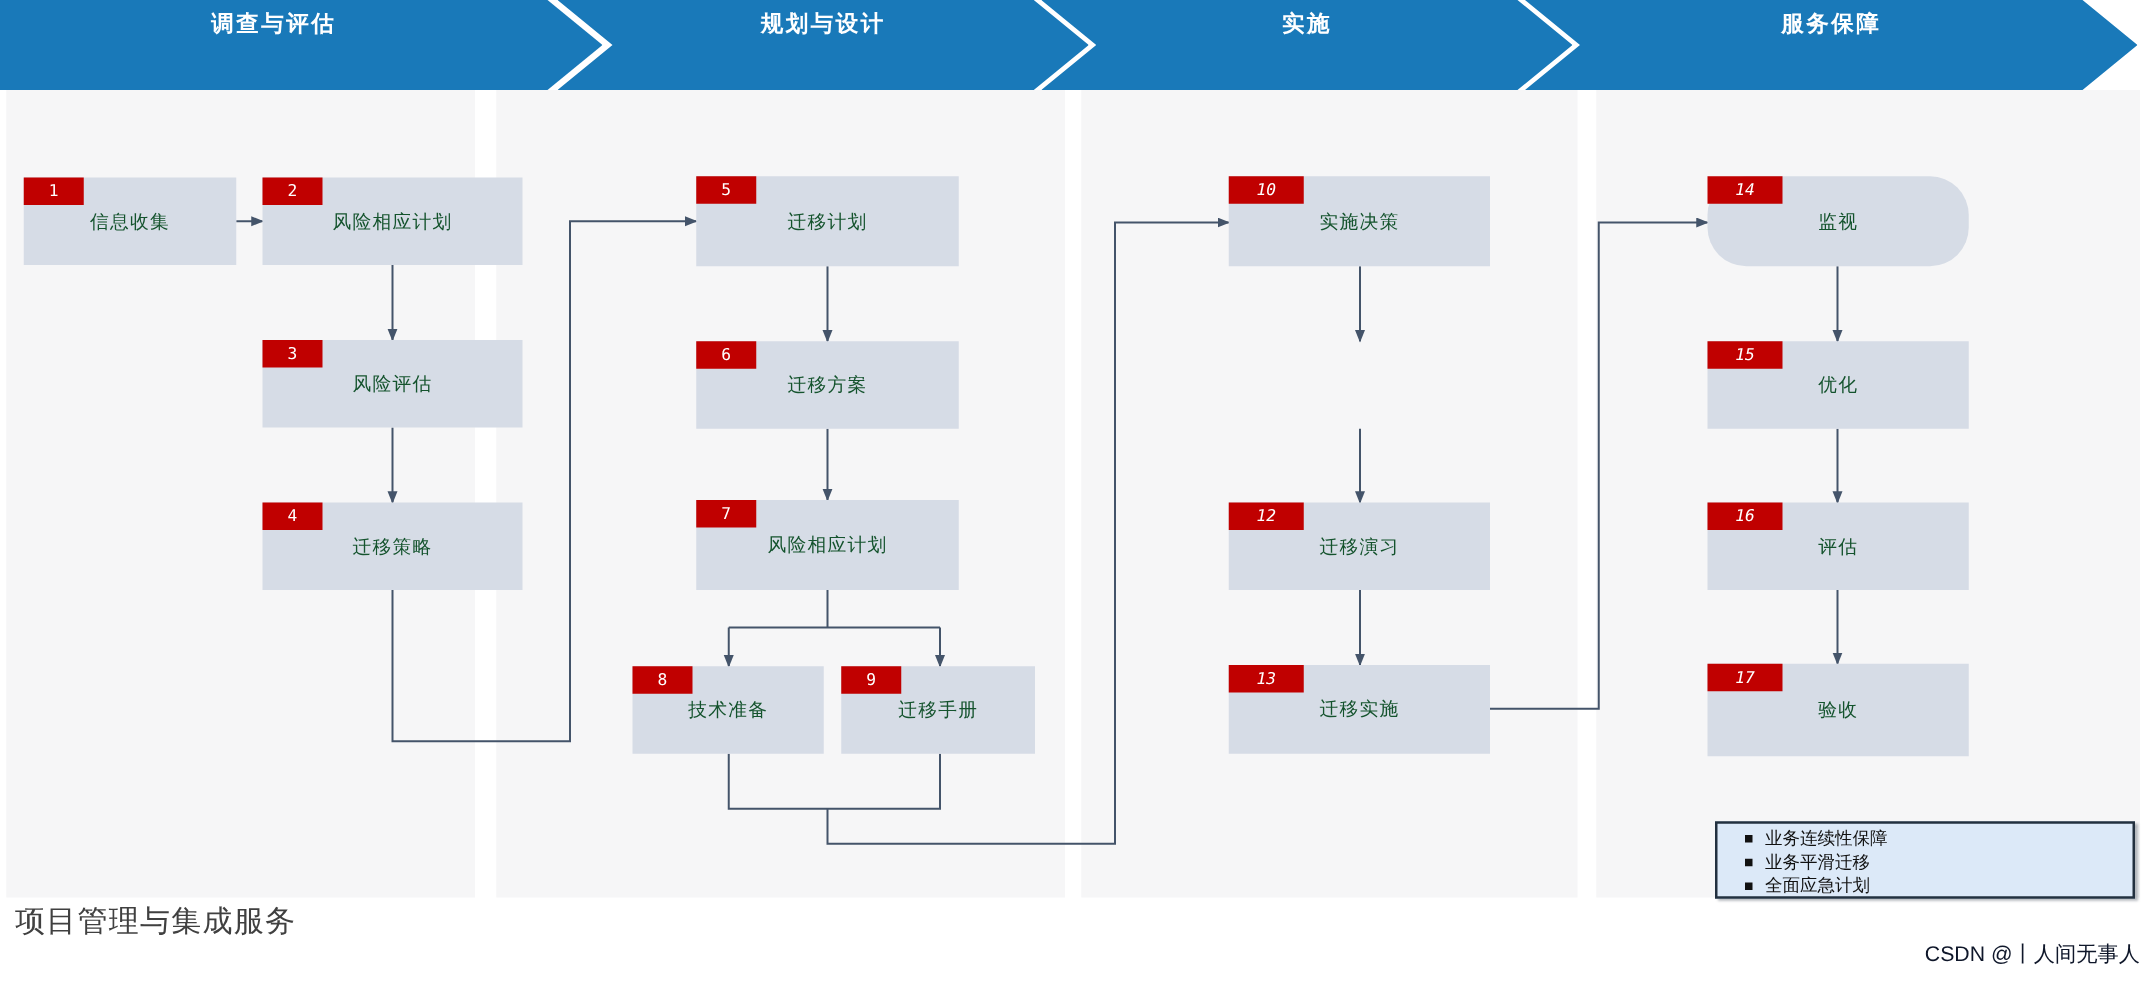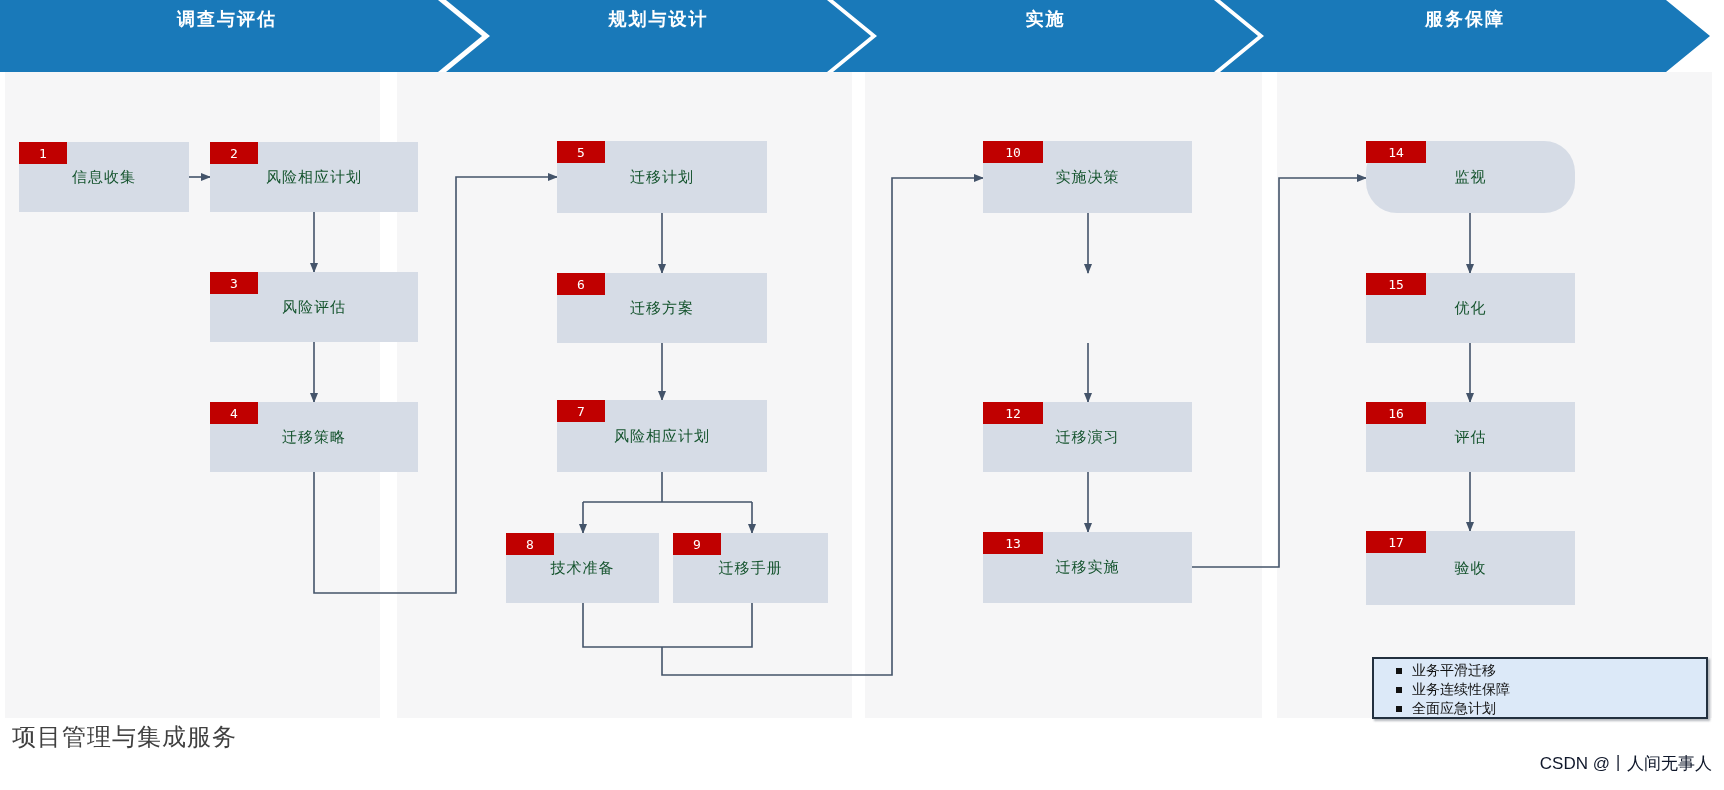--- a/index.html
+++ b/index.html
@@ -6,39 +6,39 @@
   body{font-family:"Liberation Sans","DejaVu Sans",sans-serif;}
   #canvas{position:relative;width:1724px;height:790px;background:#ffffff;overflow:hidden;}
 
   
   .col-bg{position:absolute;top:72px;height:646px;background:#f6f6f7;}
 
   
   .phase{position:absolute;top:0;height:72px;background:#1979b9;}
   .phase-label{position:absolute;top:7px;left:0;right:0;text-align:center;
                color:#ffffff;font-size:18px;font-weight:bold;letter-spacing:2px;}
-  .p1{left:0;width:482px;clip-path:polygon(0 0,438px 0,482px 36px,438px 72px,0 72px);padding-left:16px;}
+  .p1{left:0;width:482px;clip-path:polygon(0 0,438px 0,482px 36px,438px 72px,0 72px);}
   .p1 .phase-label{padding-right:44px;}
   .pn .phase-label{padding-left:44px;padding-right:44px;}
   .p2{left:446px;width:425px;clip-path:polygon(0 0,381px 0,425px 36px,381px 72px,0 72px,44px 36px);}
   .p3{left:833px;width:425px;clip-path:polygon(0 0,381px 0,425px 36px,381px 72px,0 72px,44px 36px);}
   .p4{left:1220px;width:490px;clip-path:polygon(0 0,446px 0,490px 36px,446px 72px,0 72px,44px 36px);}
 
   
   #connectors{position:absolute;left:0;top:0;}
   .conn{stroke:#44546a;stroke-width:1.6;fill:none;}
 
   
   .step{position:absolute;background:#d6dce6;display:flex;align-items:center;justify-content:center;}
   .step-label{font-size:15px;color:#14532d;letter-spacing:1px;}
   .badge{position:absolute;top:0;left:0;height:22px;background:#c00000;color:#ffffff;
          display:flex;align-items:center;justify-content:center;
          font-family:"DejaVu Sans Mono","Liberation Mono",monospace;font-size:13px;}
   .bw48{width:48px;}
-  .bw60{width:60px;}
+  .bw60{width:60px;font-style:italic;}
 
   
   #note{position:absolute;left:1372px;top:657px;width:336px;height:62px;
         background:#dce9f8;border:2px solid #22303f;box-shadow:2px 2px 2px rgba(90,100,110,0.45);
         padding:2px 6px 2px 6px;box-sizing:border-box;}
   .note-row{display:flex;align-items:center;height:19px;}
   .bullet-sq{width:6px;height:6px;background:#111;margin:0 10px 0 16px;flex:none;}
   .note-text{font-size:14px;color:#111;}
 
   #diagram-title{position:absolute;left:12px;top:721px;font-size:24px;color:#404040;letter-spacing:1px;}
@@ -157,25 +157,25 @@
     <span class="step-label">评估</span>
   </div>
   <div class="step" style="left:1366px;top:531px;width:209px;height:74px;">
     <span class="badge bw60">17</span>
     <span class="step-label">验收</span>
   </div>
 
   <div id="note">
     <div class="note-row">
       <span class="bullet-sq"></span>
-      <span class="note-text">业务平滑迁移</span>
+      <span class="note-text">业务连续性保障</span>
     </div>
     <div class="note-row">
       <span class="bullet-sq"></span>
-      <span class="note-text">业务连续性保障</span>
+      <span class="note-text">业务平滑迁移</span>
     </div>
     <div class="note-row">
       <span class="bullet-sq"></span>
       <span class="note-text">全面应急计划</span>
     </div>
   </div>
 
   <div id="diagram-title">项目管理与集成服务</div>
   <div id="watermark">CSDN @丨人间无事人</div>
 

